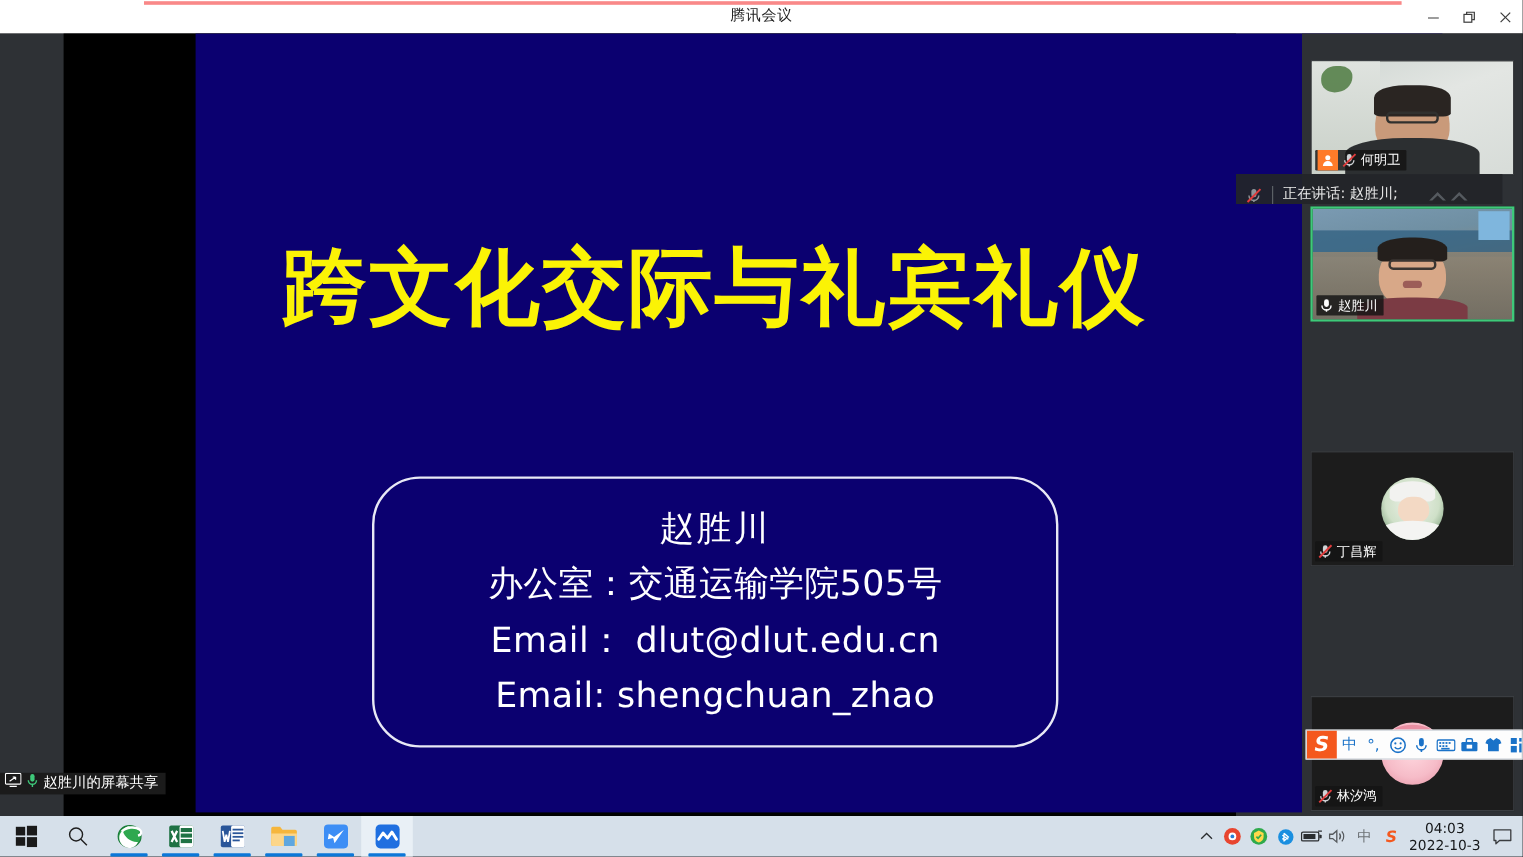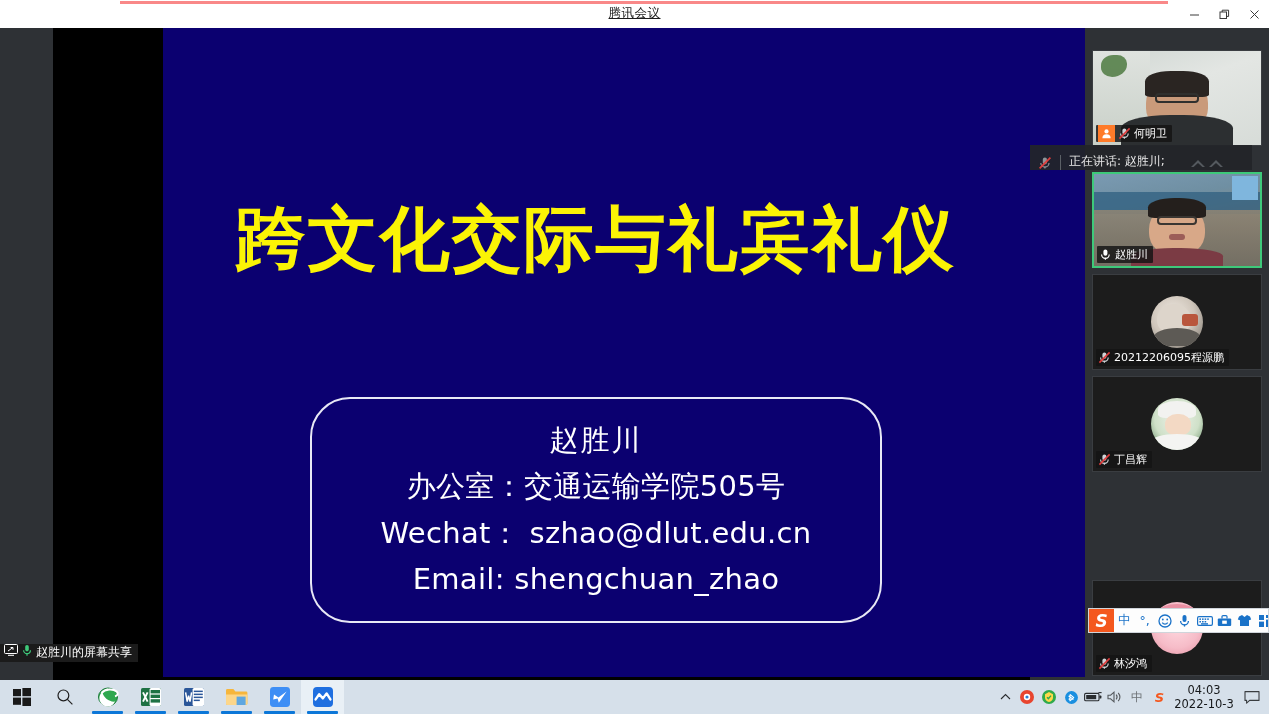--- a/index.html
+++ b/index.html
@@ -16,21 +16,20 @@
     background: #ffffff;
   }
   .title-accent {
     position: absolute; left: 120px; top: 1px; width: 1048px; height: 3px;
     background: #f98888;
   }
   .title-text {
     position: absolute; left: 0; top: 5px; width: 1269px;
     text-align: center; font-size: 12.5px; color: #1d1d1d;
     letter-spacing: .5px;
-    text-decoration: underline;
   }
   .win-btns {
     position: absolute; right: 0; top: 0; height: 28px;
     display: flex; align-items: center;
   }
   .win-btn {
     width: 30px; height: 28px; display: flex; align-items: center;
     justify-content: center; color: #3a3a3a;
   }
   .win-btn svg { display: block; }
@@ -193,21 +192,21 @@
 
   <div class="stage">
     <div class="letterbox">
       <div class="slide">
 
         <div class="slide-title">跨文化交际与礼宾礼仪</div>
 
         <div class="info-box">
           <div class="info-name">赵胜川</div>
           <div class="info-line">办公室：交通运输学院505号</div>
-          <div class="info-line">Wechat： szhao@dlut.edu.cn</div>
+          <div class="info-line">Email： dlut@dlut.edu.cn</div>
           <div class="info-line">Email: shengchuan_zhao</div>
         </div>
 
       </div>
     </div>
 
     <div class="share-banner">
       <svg width="14" height="12" viewBox="0 0 14 12">
         <rect x="0.5" y="0.5" width="13" height="9" rx="1" fill="none" stroke="#fff" stroke-width="1"></rect>
         <path d="M4 7 L9 3.5 M9 3.5 H6.6 M9 3.5 V5.8" stroke="#fff" stroke-width="1" fill="none"></path>
@@ -283,36 +282,20 @@
       <div class="badge">
         <svg width="13" height="13" viewBox="0 0 13 13">
           <rect x="4.4" y="1.4" width="4" height="6.4" rx="2" fill="#ffffff"></rect>
           <path d="M2.6 6.6 a3.8 3.8 0 0 0 7.6 0" fill="none" stroke="#ffffff" stroke-width="1.2"></path>
           <line x1="6.4" y1="9.8" x2="6.4" y2="11.8" stroke="#ffffff" stroke-width="1.2"></line>
         </svg>
         <span class="nm">赵胜川</span>
       </div>
     </div>
 
-    <div class="tile" style="top:246px">
-      <div class="avatar" style="background:radial-gradient(circle at 42% 36%, #efe9e2 0%, #cfc6bb 48%, #6f6a63 100%);">
-        <div style="position:absolute;left:6px;top:8px;width:34px;height:30px;background:#ddd5cb;border-radius:50% 50% 45% 45%;"></div>
-        <div style="position:absolute;right:5px;top:18px;width:16px;height:12px;background:#b9563c;border-radius:3px;"></div>
-        <div style="position:absolute;left:3px;bottom:2px;width:46px;height:18px;background:#5d5a55;border-radius:50% 50% 0 0;"></div>
-      </div>
-      <div class="badge">
-        <svg width="13" height="13" viewBox="0 0 13 13">
-          <rect x="4.4" y="1.4" width="4" height="6.4" rx="2" fill="#cfd3d6"></rect>
-          <path d="M2.6 6.6 a3.8 3.8 0 0 0 7.6 0" fill="none" stroke="#cfd3d6" stroke-width="1.2"></path>
-          <line x1="6.4" y1="9.8" x2="6.4" y2="11.8" stroke="#cfd3d6" stroke-width="1.2"></line>
-          <line x1="1.4" y1="11.6" x2="11.6" y2="1.4" stroke="#e03c3c" stroke-width="1.6"></line>
-        </svg>
-        <span class="nm">20212206095程源鹏</span>
-      </div>
-    </div>
 
     <div class="tile" style="top:348px">
       <div class="avatar" style="background:radial-gradient(circle at 50% 40%, #eef2ea 0%, #cfe0c8 55%, #4f7a52 100%);">
         <div style="position:absolute;left:7px;top:3px;width:38px;height:17px;background:#f2f2f0;border-radius:50% 50% 20% 20%;"></div>
         <div style="position:absolute;left:14px;top:16px;width:26px;height:22px;background:#f3d9c4;border-radius:45%;"></div>
         <div style="position:absolute;left:0;bottom:0;width:52px;height:16px;background:#f4f4f2;border-radius:50% 50% 0 0;"></div>
       </div>
       <div class="badge">
         <svg width="13" height="13" viewBox="0 0 13 13">
           <rect x="4.4" y="1.4" width="4" height="6.4" rx="2" fill="#cfd3d6"></rect>

